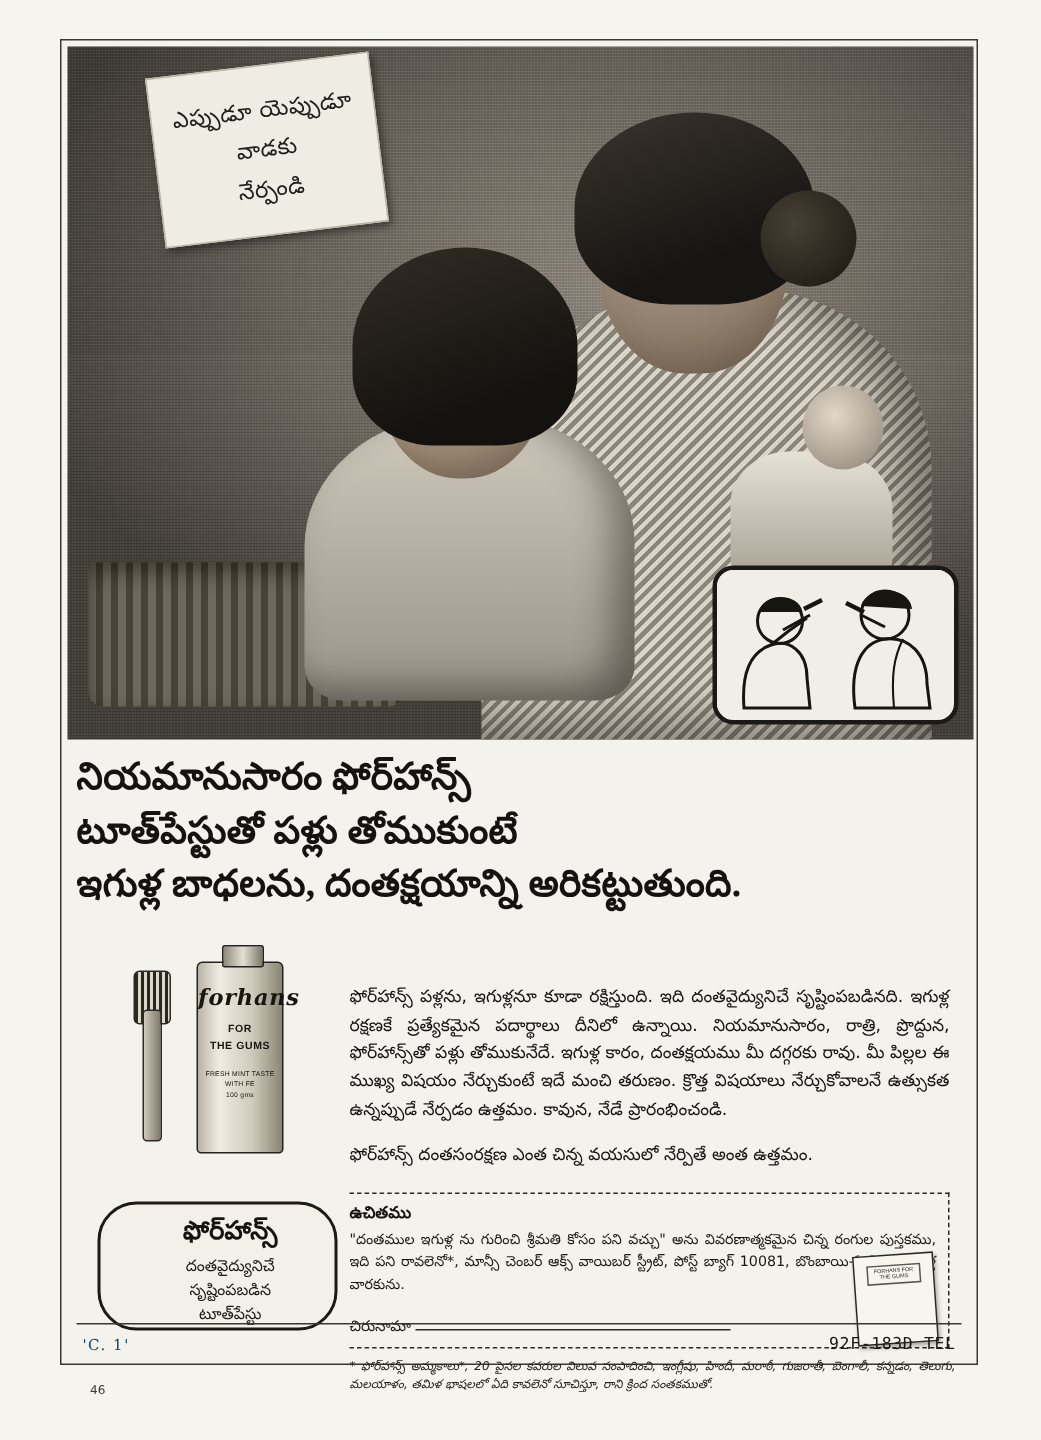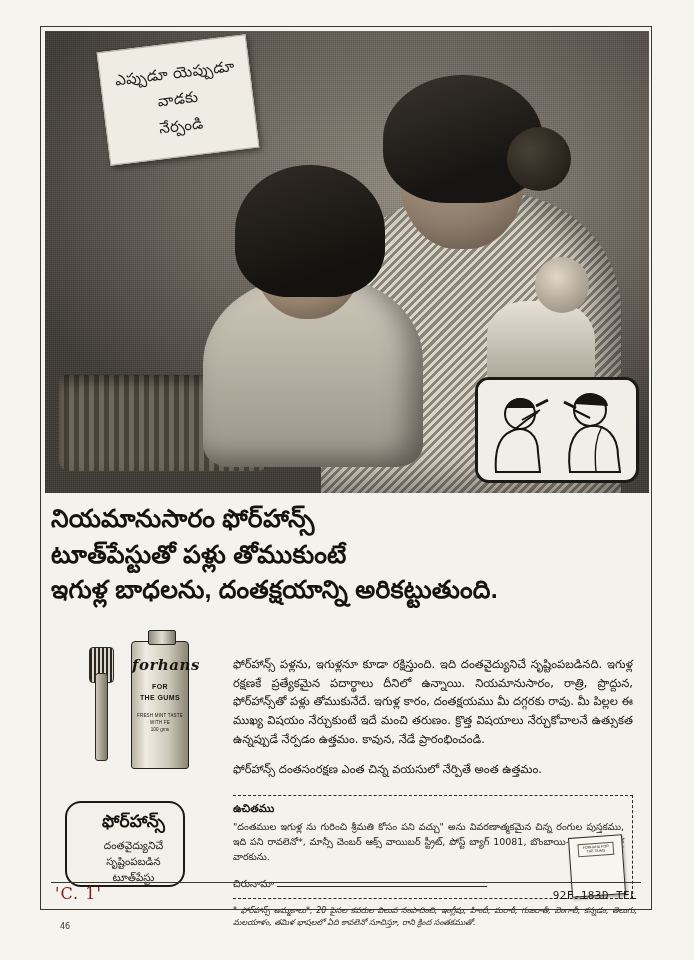--- a/index.html
+++ b/index.html
@@ -214,21 +214,21 @@
     overflow: hidden;
   }
   .inset svg { display: block; }
   
   .headline {
     position: absolute;
     left: 10px;
     top: 474px;
     width: 592px;
     color: #141310;
-    font-family: Liberation Sans, sans-serif;
+    font-family: Liberation Serif, serif;
     font-weight: bold;
     font-size: 25px;
     line-height: 1.42;
     letter-spacing: .2px;
   }
   .headline div { white-space: nowrap; }
   
   .body-area {
     position: absolute;
     left: 10px;
@@ -310,24 +310,24 @@
   .tube-fine {
     font-size: 4.5px;
     line-height: 1.5;
     margin-top: 10px;
     letter-spacing: .2px;
   }
   .logo-box {
     position: absolute;
     left: 4px;
     top: 160px;
-    width: 120px;
+    width: 160px;
     height: 86px;
     border: 2px solid #1b1a15;
-    border-radius: 16px;
+    border-radius: 26px;
     background: #f2f0e9;
     text-align: center;
     box-sizing: border-box;
     padding-top: 8px;
     padding-left: 17px;
   }
   .logo-name {
     font-family: "DejaVu Sans", sans-serif;
     font-weight: bold;
     font-size: 17px;
@@ -433,22 +433,22 @@
     left: 10px;
     right: 10px;
     bottom: 26px;
     border-top: 1px solid #3a372f;
   }
   .code-left {
     position: absolute;
     left: 14px;
     bottom: 6px;
     font-family: "DejaVu Serif", serif;
-    font-size: 16px;
-    color: #7f1d1d;
+    font-size: 10px;
+    color: #0c4a6e;
     letter-spacing: 1px;
   }
   .code-right {
     position: absolute;
     right: 14px;
     bottom: 7px;
     font-family: "DejaVu Sans Mono", monospace;
     font-size: 11px;
     color: #1b1a15;
     letter-spacing: .4px;

